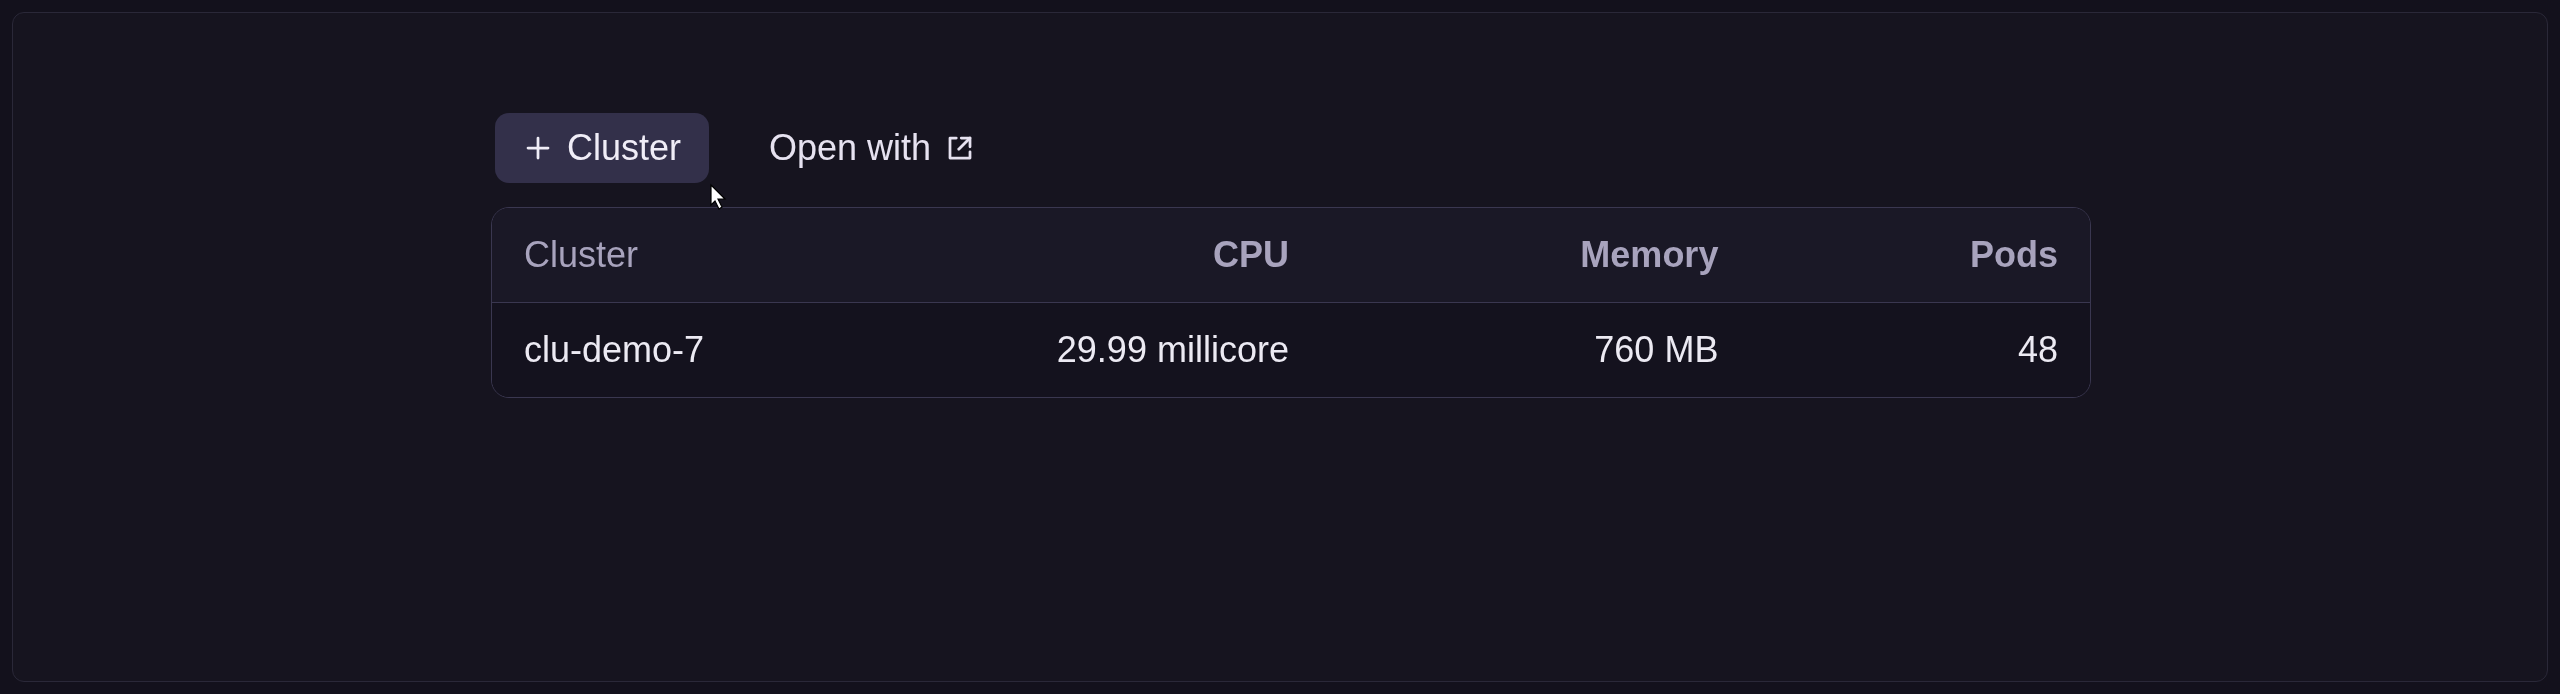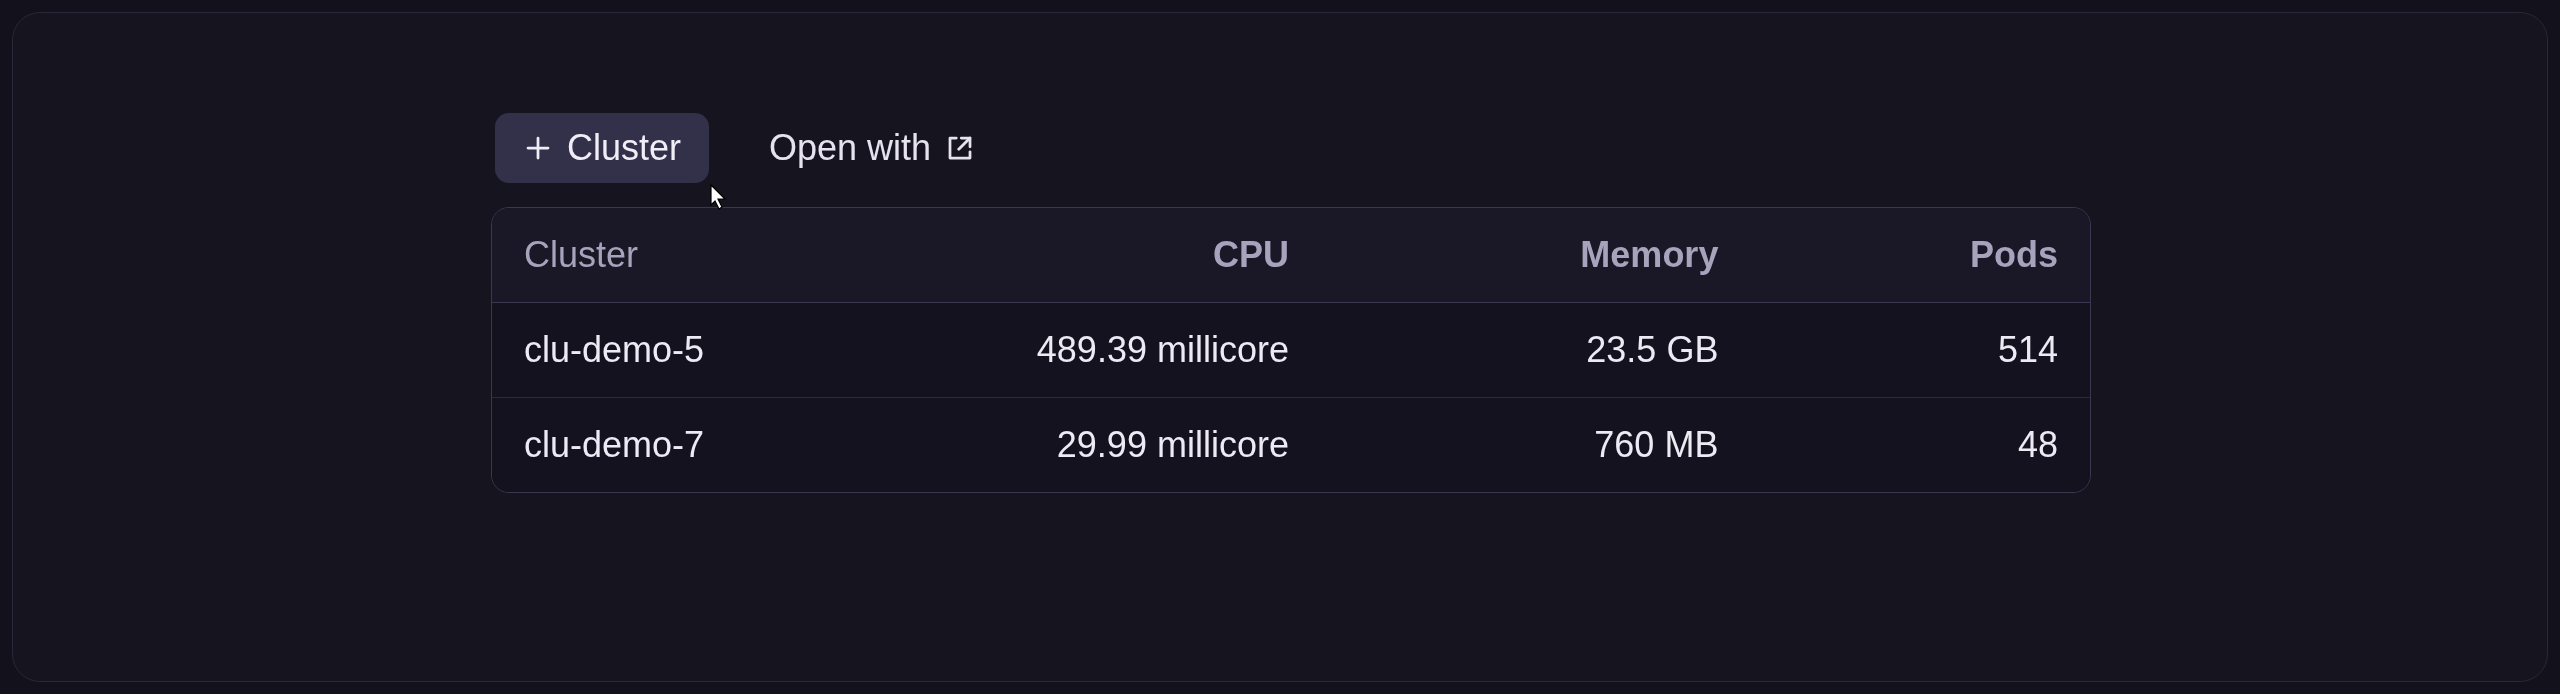--- a/index.html
+++ b/index.html
@@ -16,21 +16,21 @@
       align-items: flex-start;
       justify-content: flex-start;
       padding: 0;
     }
     .frame {
       margin: 12px;
       width: 2536px;
       height: 670px;
       background: #16141f;
       border: 1px solid #2a2838;
-      border-radius: 28px;
+      border-radius: 12px;
       position: relative;
     }
     .content {
       position: absolute;
       left: 478px;
       top: 100px;
       width: 1600px;
     }
     .toolbar {
       display: flex;
@@ -144,26 +144,20 @@
         <thead>
           <tr>
             <th class="col-cluster">Cluster</th>
             <th class="col-cpu right">CPU</th>
             <th class="col-memory right">Memory</th>
             <th class="col-pods right">Pods</th>
           </tr>
         </thead>
         <tbody>
           <tr>
-            <td>clu-demo-5</td>
-            <td class="right">489.39 millicore</td>
-            <td class="right">23.5 GB</td>
-            <td class="right">514</td>
-          </tr>
-          <tr>
             <td>clu-demo-7</td>
             <td class="right">29.99 millicore</td>
             <td class="right">760 MB</td>
             <td class="right">48</td>
           </tr>
         </tbody>
       </table>
     </div>
 
   </div>

